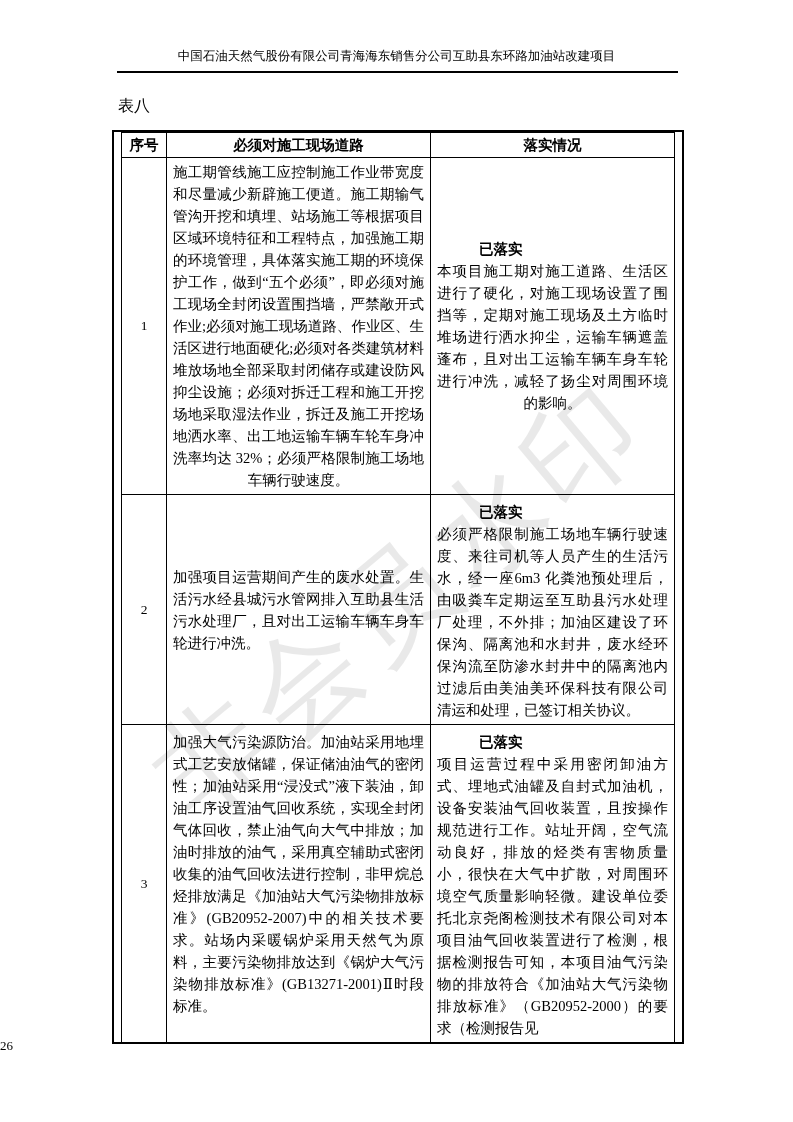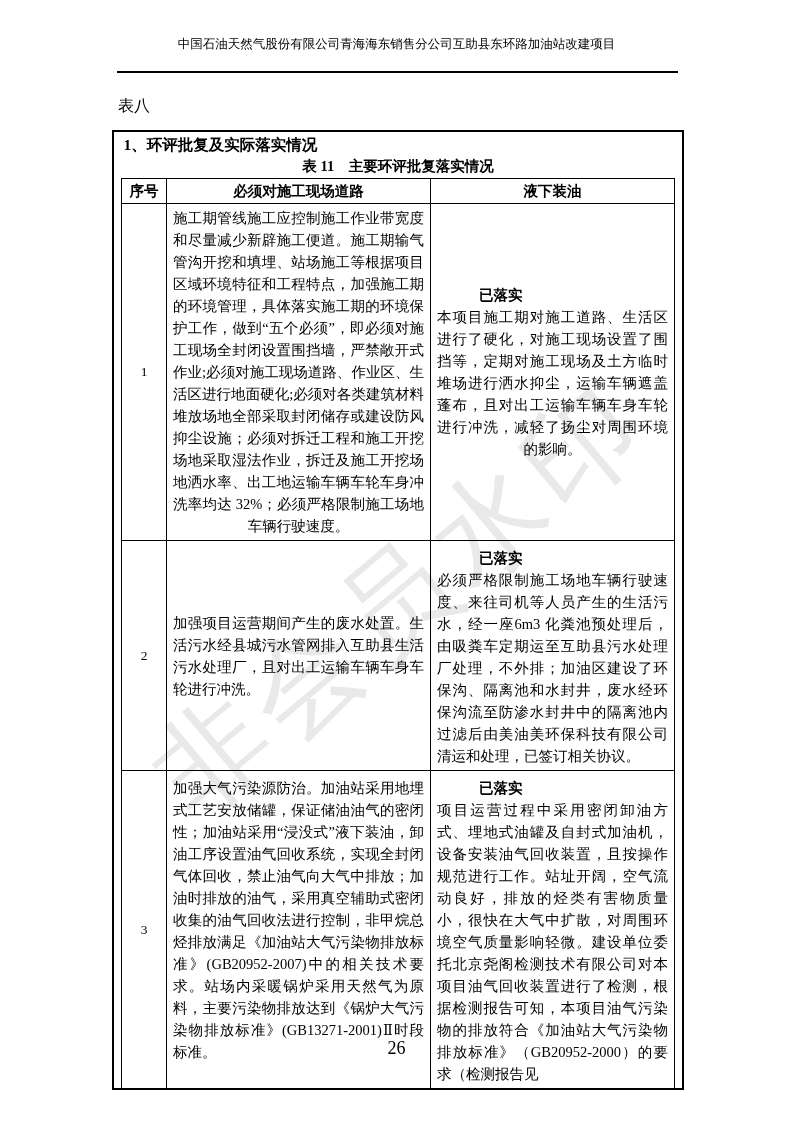--- a/index.html
+++ b/index.html
@@ -19,21 +19,21 @@
     font-family:"Liberation Sans","DejaVu Sans",sans-serif;
     font-size:112px;
     letter-spacing:8px;
     white-space:nowrap;
     color:rgba(0,0,0,0.085);
     z-index:0;
     pointer-events:none;
   }
   .content{position:relative;z-index:1;}
   .doc-header{
-    position:absolute;top:36px;left:0;width:100%;
+    position:absolute;top:48px;left:0;width:100%;
     text-align:center;font-size:12.5px;line-height:16px;
   }
   .header-rule{
     position:absolute;top:71px;left:117px;width:561px;
     border-top:2px solid #000;height:0;
   }
   .section-label{
     position:absolute;top:96px;left:118px;
     font-size:16px;font-weight:normal;
   }
@@ -81,21 +81,21 @@
   .r1{height:330px;}
   .r2{height:218px;}
   .r3{height:274px;}
   tr.last td{border-bottom:none;}
   .center-last{text-align-last:center;}
   .v-top{vertical-align:top;padding-top:6px;}
   .status-label{font-weight:bold;text-align:left;line-height:22px;margin-left:42px;}
   .status-body{line-height:22px;}
   .page-number{
     position:absolute;top:1038px;left:0;width:100%;
-    text-align:center;font-size:18px;
+    font-size:13px;
   }
 </style>
 </head>
 <body>
 
 <div class="page">
 
   <div class="watermark">非会员水印</div>
 
   <div class="content">
@@ -104,30 +104,24 @@
     <div class="section-label">表八</div>
 
     <div class="table-wrap">
       <table class="main">
         <colgroup>
           <col style="width:45px">
           <col style="width:264px">
           <col>
         </colgroup>
         <tbody>
-            <tr>
-          <td class="title-cell" colspan="3">
-            <div class="tbl-title">1、环评批复及实际落实情况</div>
-            <div class="tbl-subtitle">表 11　主要环评批复落实情况</div>
-          </td>
-        </tr>
         <tr>
           <td class="head-cell">序号</td>
           <td class="head-cell">必须对施工现场道路</td>
-          <td class="head-cell">液下装油</td>
+          <td class="head-cell">落实情况</td>
         </tr>
         <tr class="r1">
           <td class="num-cell">1</td>
           <td class="body-cell center-last">施工期管线施工应控制施工作业带宽度和尽量减少新辟施工便道。施工期输气管沟开挖和填埋、站场施工等根据项目区域环境特征和工程特点，加强施工期的环境管理，具体落实施工期的环境保护工作，做到“五个必须”，即必须对施工现场全封闭设置围挡墙，严禁敞开式作业;必须对施工现场道路、作业区、生活区进行地面硬化;必须对各类建筑材料堆放场地全部采取封闭储存或建设防风抑尘设施；必须对拆迁工程和施工开挖场地采取湿法作业，拆迁及施工开挖场地洒水率、出工地运输车辆车轮车身冲洗率均达 32%；必须严格限制施工场地车辆行驶速度。</td>
           <td class="body-cell">
             <div class="status-label">已落实</div>
             <div class="status-body center-last">本项目施工期对施工道路、生活区进行了硬化，对施工现场设置了围挡等，定期对施工现场及土方临时堆场进行洒水抑尘，运输车辆遮盖蓬布，且对出工运输车辆车身车轮进行冲洗，减轻了扬尘对周围环境的影响。</div>
           </td>
         </tr>
         <tr class="r2">

